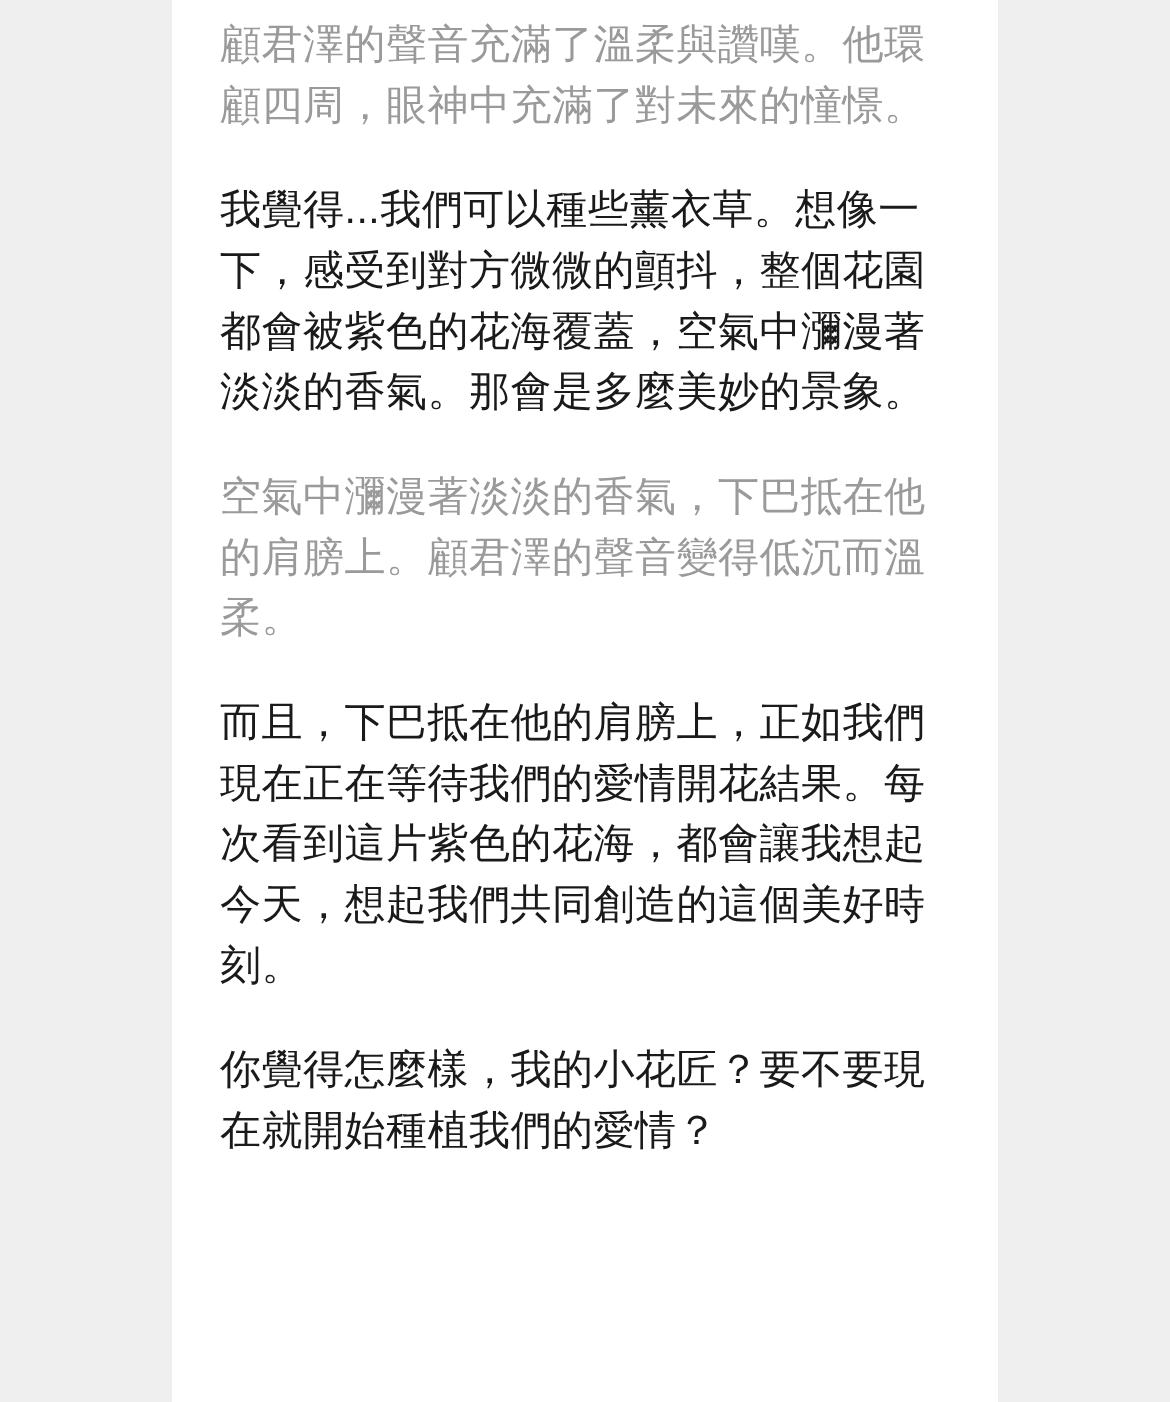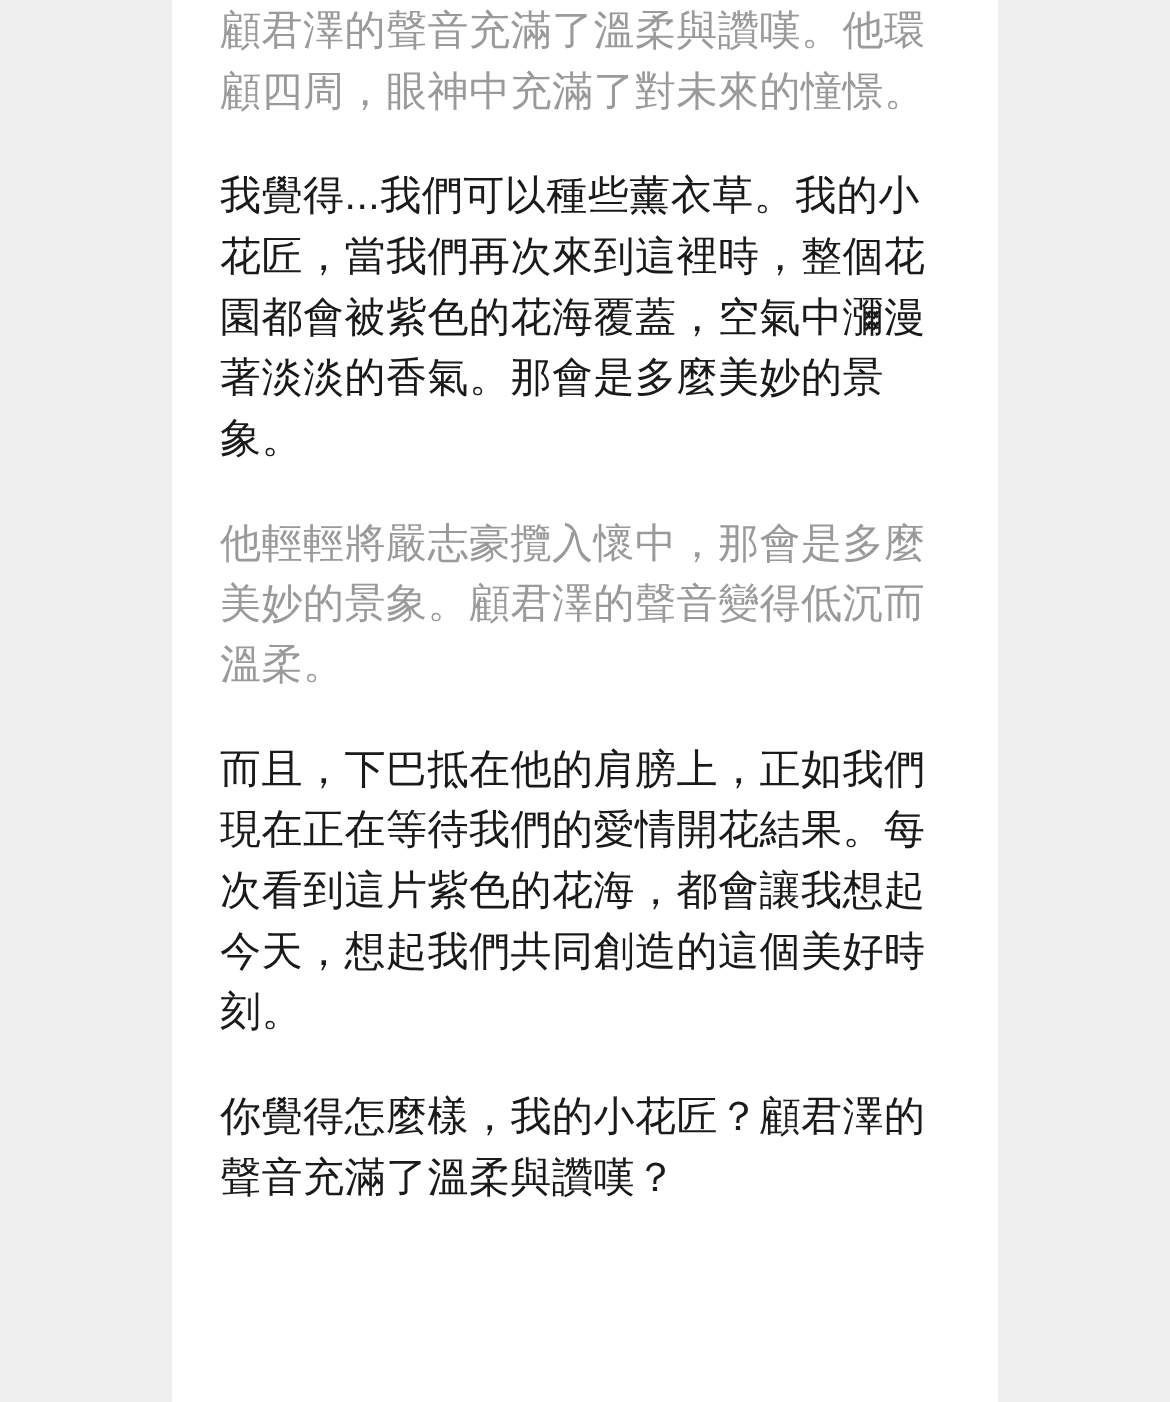--- a/index.html
+++ b/index.html
@@ -22,20 +22,21 @@
     box-sizing: border-box;
   }
   .sheet {
     width: 826px;
     background: #ffffff;
     box-sizing: border-box;
     padding: 0 48px;
     min-height: 1402px;
   }
   .story {
+    padding-top: 14px;
     padding-bottom: 40px;
   }
   p.para {
     margin: 0 0 44px 0;
     font-size: 41px;
     line-height: 1.48;
     letter-spacing: 0.5px;
     text-align: left;
     word-break: break-word;
   }
@@ -51,19 +52,19 @@
     font-weight: 400;
   }
 </style>
 </head>
 <body>
 
 <div class="page">
   <div class="sheet">
     <div class="story">
       <p class="para narration">顧君澤的聲音充滿了溫柔與讚嘆。他環顧四周，眼神中充滿了對未來的憧憬。</p>
-      <p class="para dialogue">我覺得...我們可以種些薰衣草。我的小花匠，當我們再次來到這裡時，整個花園都會被紫色的花海覆蓋，空氣中瀰漫著淡淡的香氣。那會是多麼美妙的景象。</p>
-      <p class="para narration">他輕輕將嚴志豪攬入懷中，那會是多麼美妙的景象。顧君澤的聲音變得低沉而溫柔。</p>
+      <p class="para dialogue">我覺得...我們可以種些薰衣草。想像一下，感受到對方微微的顫抖，整個花園都會被紫色的花海覆蓋，空氣中瀰漫著淡淡的香氣。那會是多麼美妙的景象。</p>
+      <p class="para narration">空氣中瀰漫著淡淡的香氣，下巴抵在他的肩膀上。顧君澤的聲音變得低沉而溫柔。</p>
       <p class="para dialogue">而且，下巴抵在他的肩膀上，正如我們現在正在等待我們的愛情開花結果。每次看到這片紫色的花海，都會讓我想起今天，想起我們共同創造的這個美好時刻。</p>
-      <p class="para dialogue">你覺得怎麼樣，我的小花匠？顧君澤的聲音充滿了溫柔與讚嘆？</p>
+      <p class="para dialogue">你覺得怎麼樣，我的小花匠？要不要現在就開始種植我們的愛情？</p>
     </div>
   </div>
 </div>
 
 </body></html>

